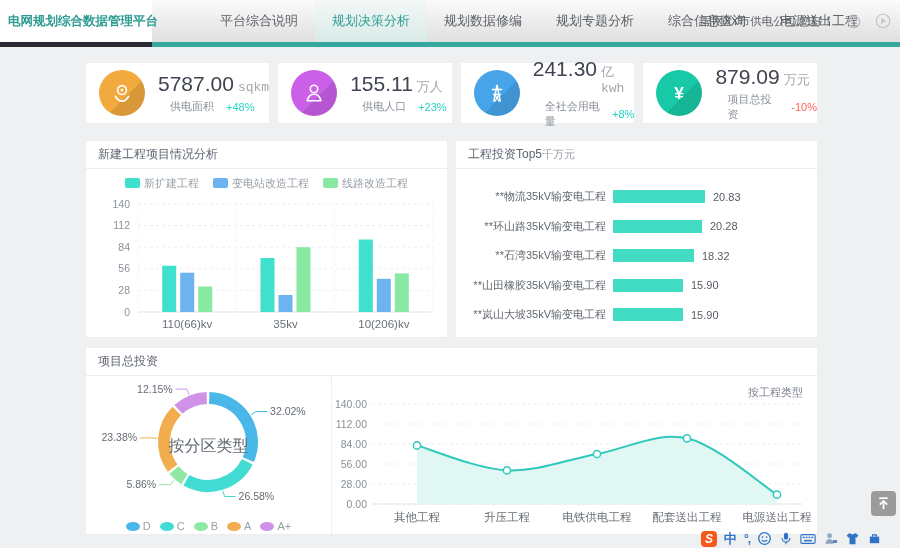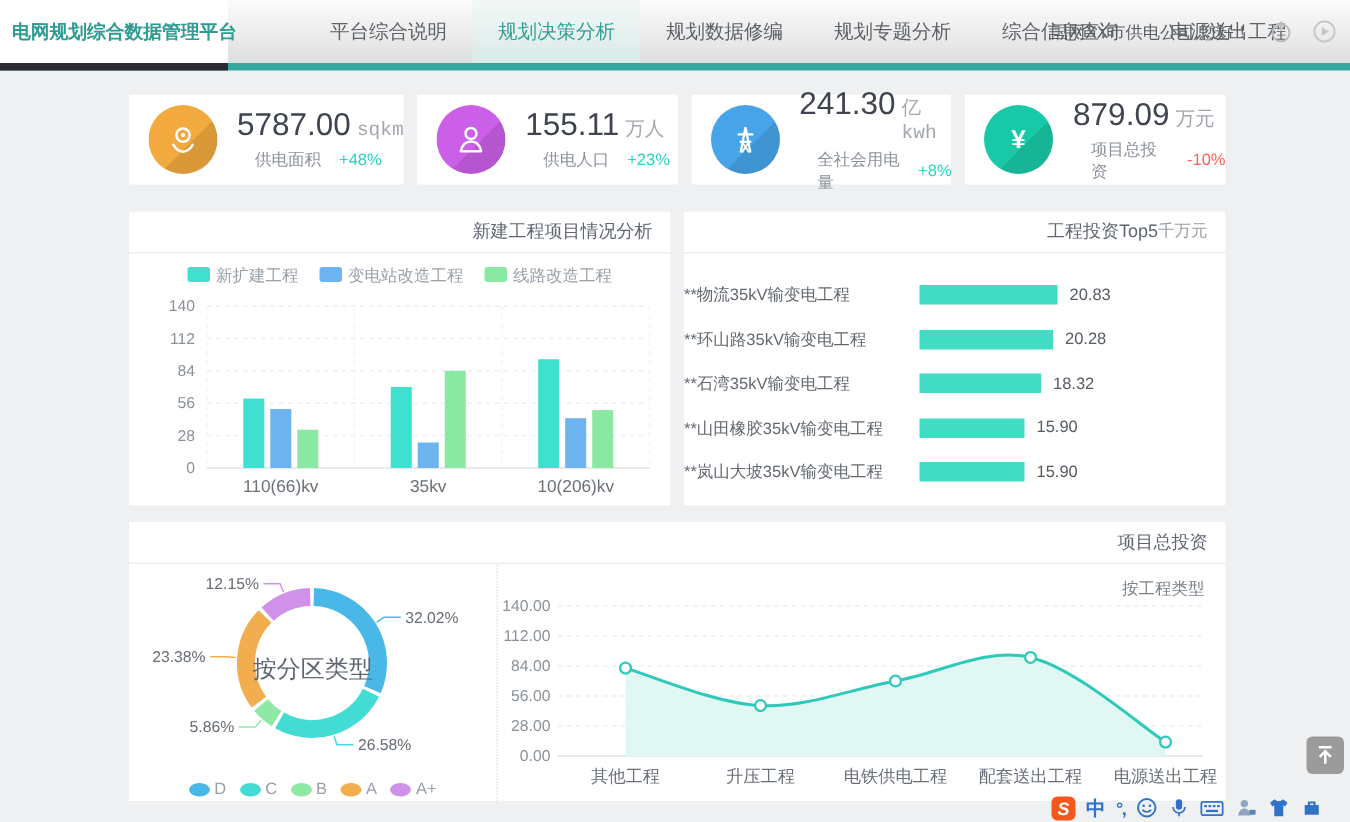--- a/index.html
+++ b/index.html
@@ -31,35 +31,35 @@
   .kpi-l2{display:flex;align-items:center;margin-top:3px;margin-left:12px;}
   .kpi-label{font-size:11px;color:#8b919b;}
   .kpi-delta{font-size:11px;margin-left:12px;}
 
   
   .panel{position:absolute;background:#fff;border:1px solid #eceef0;box-sizing:border-box;}
   .panel-bar{left:85px;top:140px;width:363px;height:198px;}
   .panel-top5{left:455px;top:140px;width:363px;height:198px;}
   .panel-bottom{left:85px;top:347px;width:733px;height:188px;}
   .panel-title{height:27px;line-height:27px;padding:0 12px;font-size:12px;color:#5f6672;
-               border-bottom:1px solid #ebedef;display:flex;justify-content:flex-end;}
+               border-bottom:1px solid #ebedef;display:flex;justify-content:flex-start;}
   .panel-title .unit{font-size:11px;color:#9aa0a8;}
 
   
   .bar-legend{height:18px;margin-top:5px;display:flex;justify-content:center;gap:14px;align-items:center;}
   .lg-item{display:flex;align-items:center;gap:4px;}
   .lg-sw{width:15px;height:10px;border-radius:2px;display:inline-block;}
   .lg-lab{font-size:11px;color:#98a0a8;}
   .tick{font-size:10.5px;fill:#8a9199;}
   .cat{font-size:11.5px;fill:#6a7077;}
 
   
   .t5-list{padding-top:13px;}
   .t5-row{height:29.5px;display:flex;align-items:center;}
-  .t5-label{width:150px;font-size:11px;color:#62686f;flex:none;}
+  .t5-label{width:150px;text-align:right;font-size:11px;color:#62686f;flex:none;}
   .t5-bar{height:13px;display:inline-block;margin-left:7px;}
   .t5-val{font-size:11px;color:#565c63;margin-left:8px;}
 
   
   .bottom-flex{display:flex;height:160px;}
   .donut-area{width:245px;flex:none;border-right:1px dotted #dfe3e6;position:relative;}
   .donut-center{position:absolute;left:0;top:60px;width:245px;text-align:center;font-size:16px;color:#5f6672;}
   .dlab{font-size:10.5px;fill:#666c73;}
   .donut-legend{position:absolute;left:0;bottom:4px;width:245px;display:flex;justify-content:center;gap:9px;align-items:center;}
   .blob{width:14px;height:9px;border-radius:50%;display:inline-block;}

